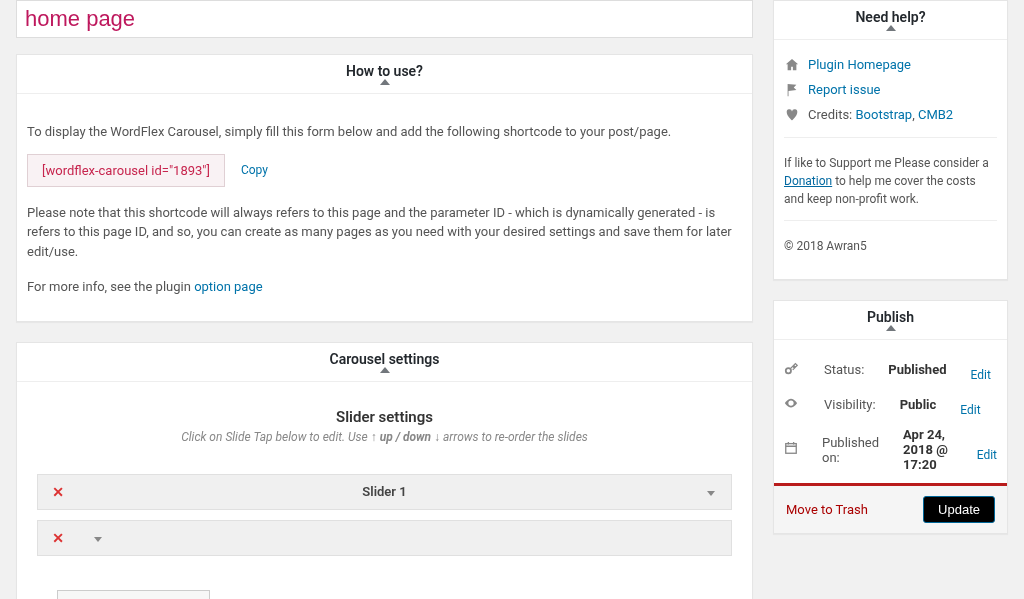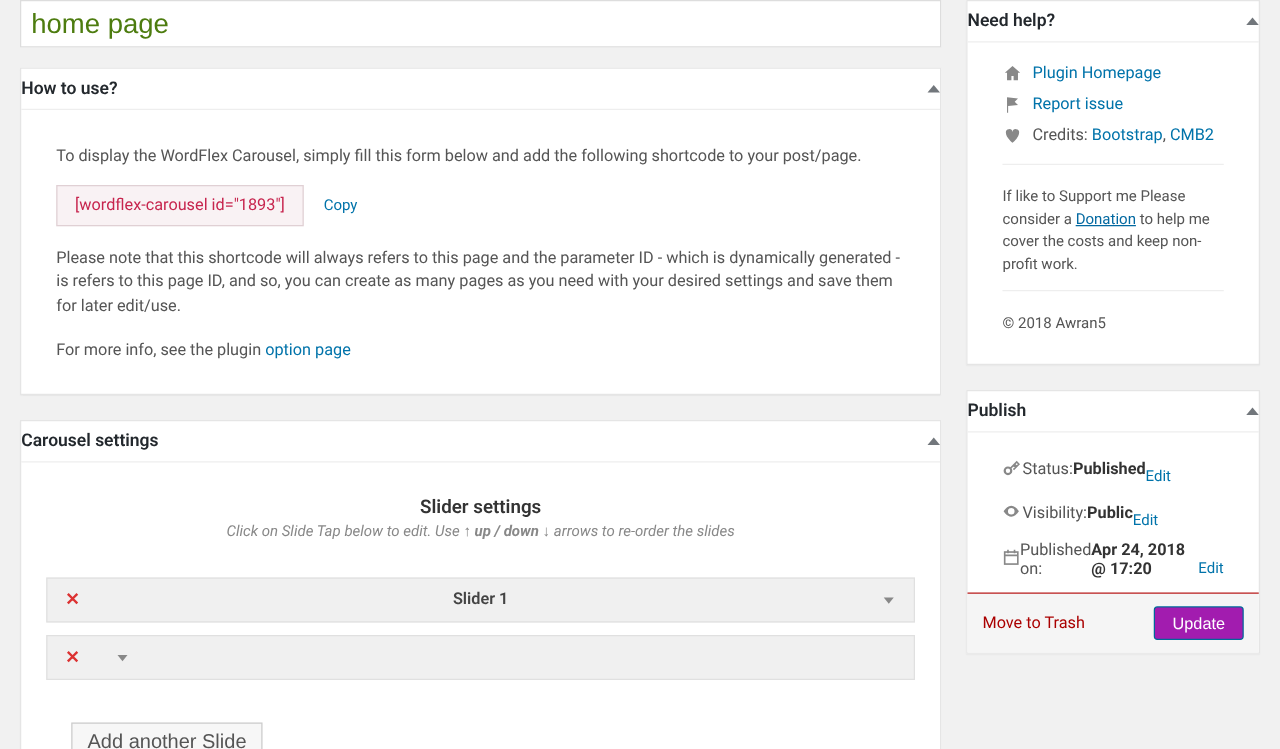--- a/index.html
+++ b/index.html
@@ -18,46 +18,47 @@
   .main-col { flex: 1; }
   .side-col { width: 235px; }
 
   .title-input {
     width: 100%;
     padding: 3px 8px;
     font-size: 22px;
     font-weight: 300;
     border: 1px solid #ddd;
     background: #fff;
-    color: #4d7c0f;
+    color: #be185d;
     height: 38px;
     margin-bottom: 16px;
   }
 
   .postbox {
     background: #fff;
     border: 1px solid #e5e5e5;
     box-shadow: 0 1px 1px rgba(0,0,0,0.04);
     margin-bottom: 20px;
   }
   .postbox-header {
     display: flex;
     justify-content: space-between;
     align-items: center;
-    padding: 8px 0;
+    padding: 8px 28px;
     border-bottom: 1px solid #eee;
     cursor: pointer;
+    flex-direction: column;
   }
   .postbox-header h2 {
     font-size: 14px;
     font-weight: 600;
     color: #23282d;
   }
   .postbox-body {
-    padding: 12px 28px;
+    padding: 12px 10px;
     font-size: 13px;
     color: #555;
   }
   .postbox-body p { margin-bottom: 12px; line-height: 1.5; margin-top: 16px; }
 
   .toggle-arrow {
     width: 0; height: 0;
     border-left: 5px solid transparent;
     border-right: 5px solid transparent;
     border-bottom: 6px solid #72777c;
@@ -144,39 +145,39 @@
   }
   .side-list a { color: #0073aa; text-decoration: none; }
 
   .side-divider { border-top: 1px solid #eee; margin: 10px 0; }
   .side-text { font-size: 12px; color: #555; line-height: 1.5; }
   .side-text a { color: #0369a1; text-decoration: underline; }
 
   .pub-row {
     display: flex;
     align-items: center;
-    gap: 0;
+    gap: 24px;
     font-size: 13px;
     padding: 5px 0;
     color: #555;
   }
   .pub-row .ic { width: 16px; color: #888; }
   .pub-row strong { color: #333; }
   .pub-row .link { font-size: 12px; margin-top: 11px; }
 
   .pub-actions {
     display: flex;
     justify-content: space-between;
     align-items: center;
     padding: 10px 12px;
-    border-top: 1px solid #b91c1c;
+    border-top: 3px solid #b91c1c;
     background: #f5f5f5;
   }
   .btn-primary {
-    background: #a21caf;
+    background: #000000;
     border: 1px solid #006799;
     color: #fff;
     padding: 5px 14px;
     font-size: 13px;
     border-radius: 3px;
     cursor: pointer;
   }
 
   svg.ico { width: 14px; height: 14px; fill: currentColor; }
 </style>

